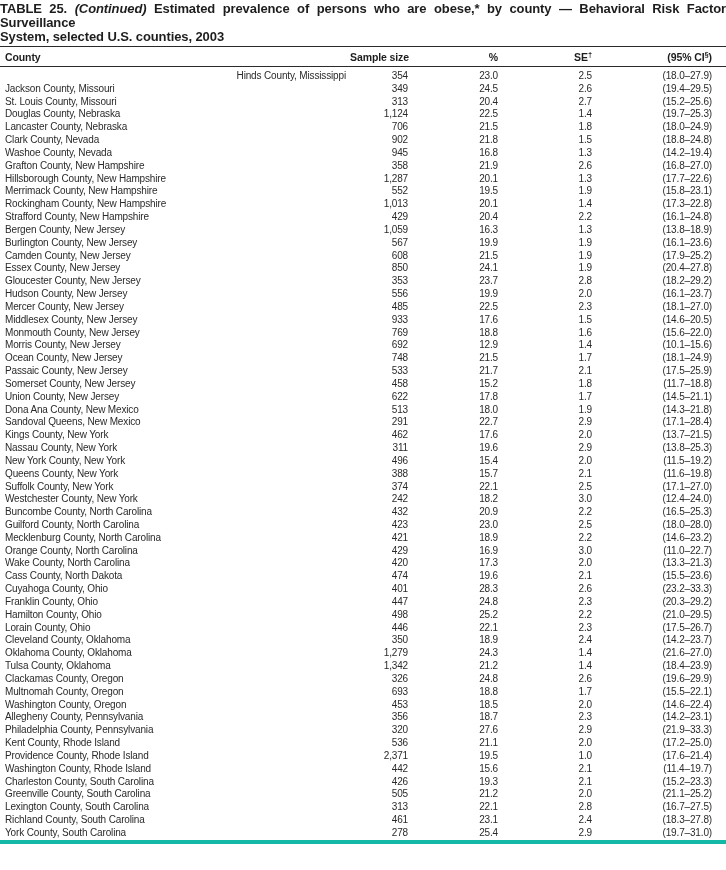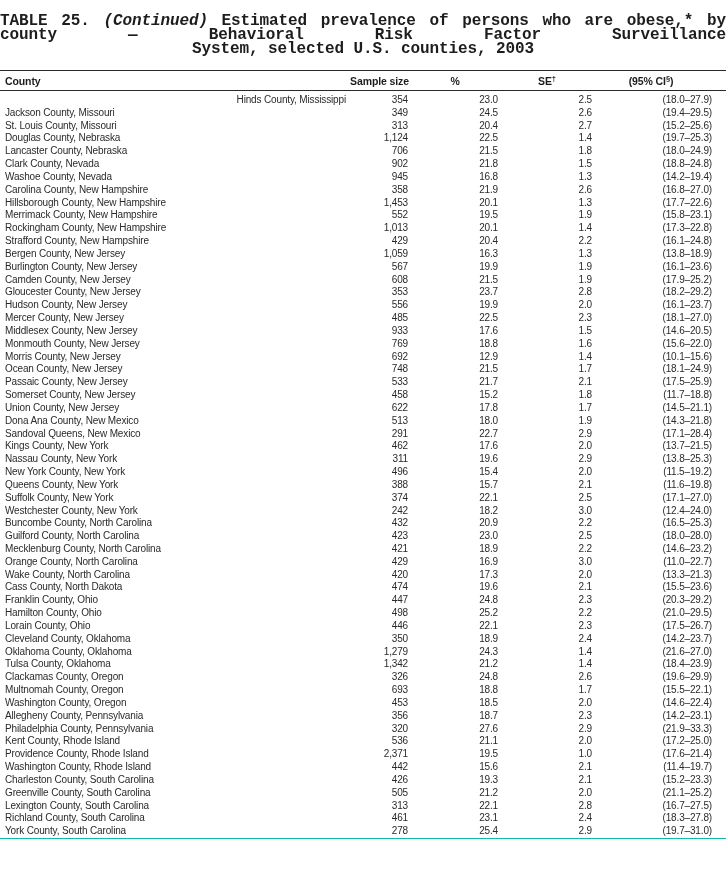--- a/index.html
+++ b/index.html
@@ -11,68 +11,67 @@
     position: relative;
     width: 726px;
     height: 870px;
     background: #ffffff;
     color: #232323;
     font-family: "Liberation Sans", "DejaVu Sans", sans-serif;
     overflow: hidden;
     box-sizing: border-box;
   }
   .title {
-    margin: 14px 0 0 0;
-    font-size: 16px;
+    margin: 2px 0 0 0;
+    font-size: 13px;
     font-weight: bold;
     color: #1d1d1d;
     letter-spacing: -0.1px;
-    font-family: Liberation Mono, monospace;
   }
   .title-line1 {
     line-height: 14px;
     text-align: justify;
     text-align-last: justify;
     white-space: normal;
   }
   .title-line2 {
     line-height: 14px;
-    text-align: center;
+    text-align: left;
   }
   .title .continued {
     font-style: italic;
   }
   table.data {
     width: 726px;
     border-collapse: collapse;
     table-layout: fixed;
-    margin-top: 14px;
+    margin-top: 2px;
     border-top: 1px solid #2a2a2a;
-    border-bottom: 1px solid #14b8a6;
+    border-bottom: 4px solid #14b8a6;
   }
   col.c-county  { width: 348px; }
   col.c-sample  { width: 62px;  }
   col.c-pct     { width: 90px;  }
   col.c-se      { width: 94px;  }
   col.c-ci      { width: 132px; }
   thead th {
     font-size: 10.5px;
     font-weight: bold;
     color: #1d1d1d;
     padding: 4px 2px 3px 2px;
     border-bottom: 1.5px solid #2a2a2a;
-    text-align: center;
+    text-align: right;
     letter-spacing: -0.1px;
     white-space: nowrap;
   }
   thead th.county-h {
     text-align: left;
     padding-left: 5px;
   }
-  thead th.ci-h { padding-right: 20px; }
+  thead th.ci-h { padding-right: 14px; }
   thead th sup {
     font-size: 7.5px;
     line-height: 0;
     vertical-align: super;
   }
   tbody td {
     font-size: 10px;
     line-height: 12.83px;
     padding: 0 2px;
     white-space: nowrap;
@@ -164,29 +163,29 @@
           <td>(18.8–24.8)</td>
         </tr>
         <tr>
           <td>Washoe County, Nevada</td>
           <td>945</td>
           <td>16.8</td>
           <td>1.3</td>
           <td>(14.2–19.4)</td>
         </tr>
         <tr>
-          <td>Carolina County, New Hampshire</td>
+          <td>Grafton County, New Hampshire</td>
           <td>358</td>
           <td>21.9</td>
           <td>2.6</td>
           <td>(16.8–27.0)</td>
         </tr>
         <tr>
           <td>Hillsborough County, New Hampshire</td>
-          <td>1,453</td>
+          <td>1,287</td>
           <td>20.1</td>
           <td>1.3</td>
           <td>(17.7–22.6)</td>
         </tr>
         <tr>
           <td>Merrimack County, New Hampshire</td>
           <td>552</td>
           <td>19.5</td>
           <td>1.9</td>
           <td>(15.8–23.1)</td>
@@ -220,20 +219,27 @@
           <td>(16.1–23.6)</td>
         </tr>
         <tr>
           <td>Camden County, New Jersey</td>
           <td>608</td>
           <td>21.5</td>
           <td>1.9</td>
           <td>(17.9–25.2)</td>
         </tr>
         <tr>
+          <td>Essex County, New Jersey</td>
+          <td>850</td>
+          <td>24.1</td>
+          <td>1.9</td>
+          <td>(20.4–27.8)</td>
+        </tr>
+        <tr>
           <td>Gloucester County, New Jersey</td>
           <td>353</td>
           <td>23.7</td>
           <td>2.8</td>
           <td>(18.2–29.2)</td>
         </tr>
         <tr>
           <td>Hudson County, New Jersey</td>
           <td>556</td>
           <td>19.9</td>
@@ -386,20 +392,27 @@
           <td>17.3</td>
           <td>2.0</td>
           <td>(13.3–21.3)</td>
         </tr>
         <tr>
           <td>Cass County, North Dakota</td>
           <td>474</td>
           <td>19.6</td>
           <td>2.1</td>
           <td>(15.5–23.6)</td>
+        </tr>
+        <tr>
+          <td>Cuyahoga County, Ohio</td>
+          <td>401</td>
+          <td>28.3</td>
+          <td>2.6</td>
+          <td>(23.2–33.3)</td>
         </tr>
         <tr>
           <td>Franklin County, Ohio</td>
           <td>447</td>
           <td>24.8</td>
           <td>2.3</td>
           <td>(20.3–29.2)</td>
         </tr>
         <tr>
           <td>Hamilton County, Ohio</td>

